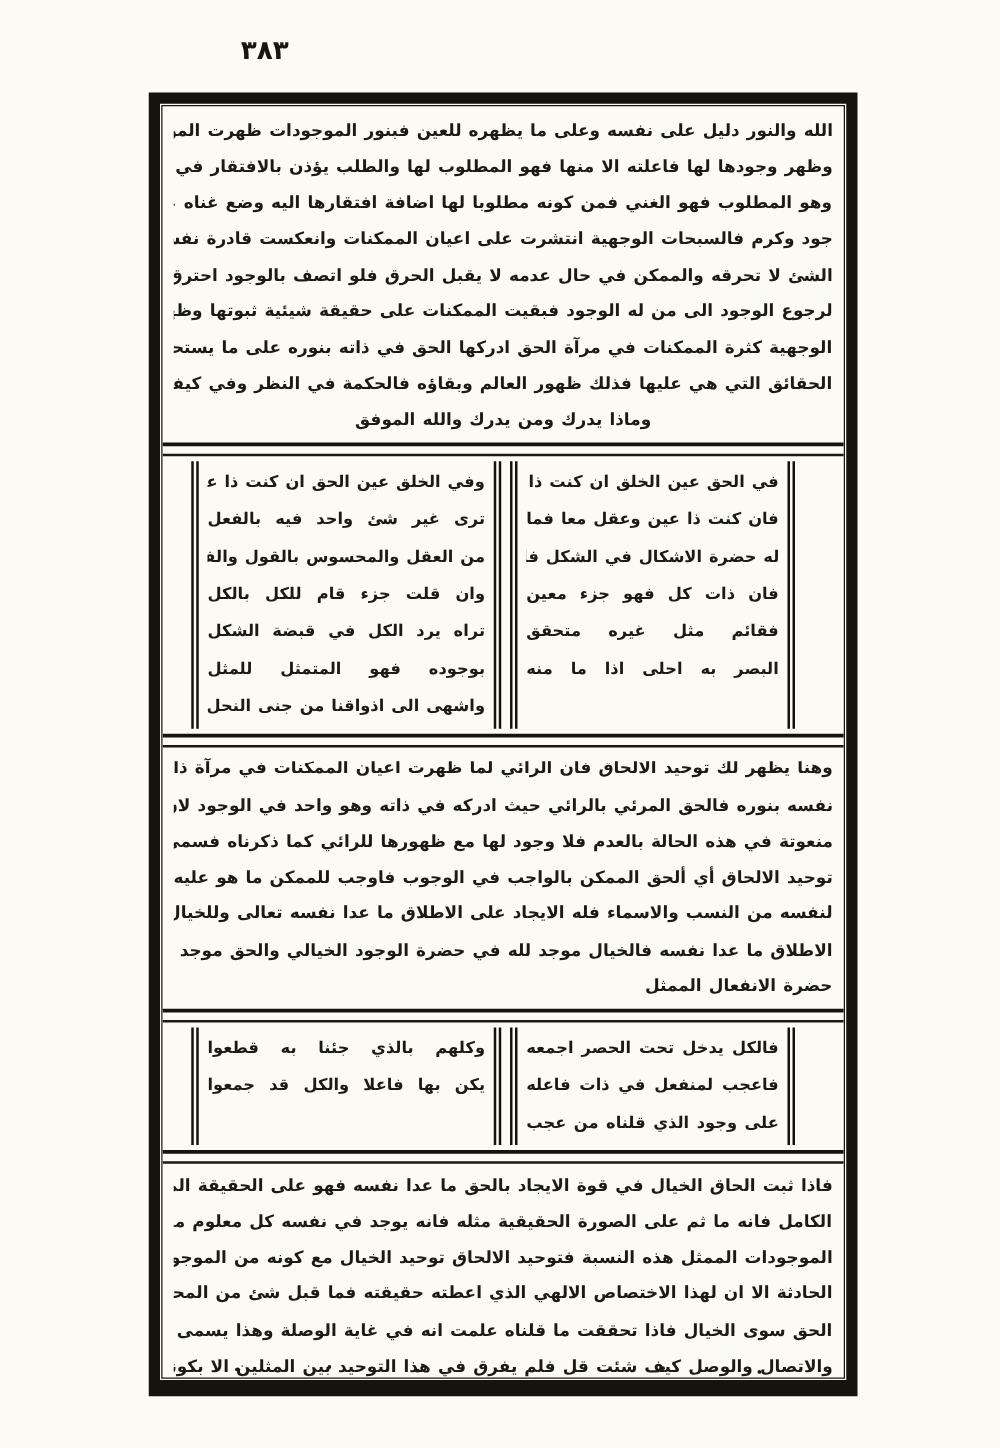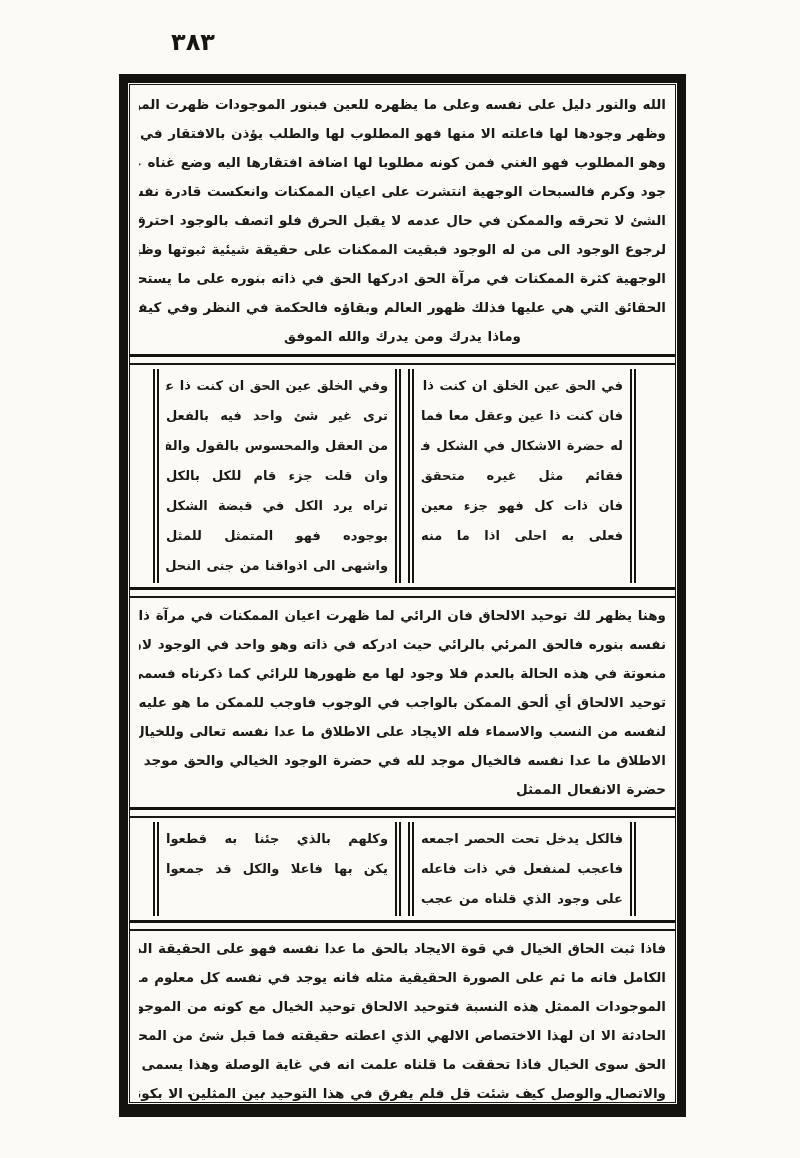--- a/index.html
+++ b/index.html
@@ -4,22 +4,22 @@
 <style>
   html,body{margin:0;padding:0;}
   body{
     width:800px;height:1158px;overflow:hidden;position:relative;
     background:#fbfaf5;
     font-family:"DejaVu Sans", sans-serif;
     color:#1c1a16;
   }
   .page-number{
     position:absolute;top:28px;left:171px;width:60px;
-    font-size:24px;font-weight:bold;letter-spacing:2px;color:#17150f;
-    text-align:left;
+    font-size:21px;font-weight:bold;letter-spacing:2px;color:#17150f;
+    text-align:right;
   }
   .frame{
     position:absolute;left:119px;top:74px;width:567px;height:1043px;
     box-sizing:border-box;
     border:9px solid #15130e;
     border-bottom-width:13px;
     background:#fbfaf5;
   }
   .frame-inner{
     position:absolute;inset:1px;
@@ -79,23 +79,23 @@
         <div class="pline">الوجهية كثرة الممكنات في مرآة الحق ادركها الحق في ذاته بنوره على ما يستحقه الممكنات من</div>
         <div class="pline">الحقائق التي هي عليها فذلك ظهور العالم وبقاؤه فالحكمة في النظر وفي كيفية ما يدركه البصر</div>
         <div class="pline center">وماذا يدرك ومن يدرك والله الموفق</div>
       </div>
       <div class="sep"></div>
       <div class="poetry">
         <div class="verse-col col-right">
           <div class="vline">في الحق عين الخلق ان كنت ذا عين</div>
           <div class="vline">فان كنت ذا عين وعقل معا فما</div>
           <div class="vline">له حضرة الاشكال في الشكل فاعتبر</div>
+          <div class="vline">فان ذات كل فهو جزء معين</div>
           <div class="vline">فقائم مثل غيره متحقق</div>
-          <div class="vline">فان ذات كل فهو جزء معين</div>
-          <div class="vline">فعلى به احلى اذا ما منه</div>
+          <div class="vline">البصر به احلى اذا ما منه</div>
         </div>
         <div class="verse-col col-left">
           <div class="vline">وفي الخلق عين الحق ان كنت ذا عقل</div>
           <div class="vline">ترى غير شئ واحد فيه بالفعل</div>
           <div class="vline">من العقل والمحسوس بالقول والفصل</div>
           <div class="vline">وان قلت جزء قام للكل بالكل</div>
           <div class="vline">تراه يرد الكل في قبضة الشكل</div>
           <div class="vline">بوجوده فهو المتمثل للمثل</div>
           <div class="vline">واشهى الى اذواقنا من جنى النحل</div>
         </div>

